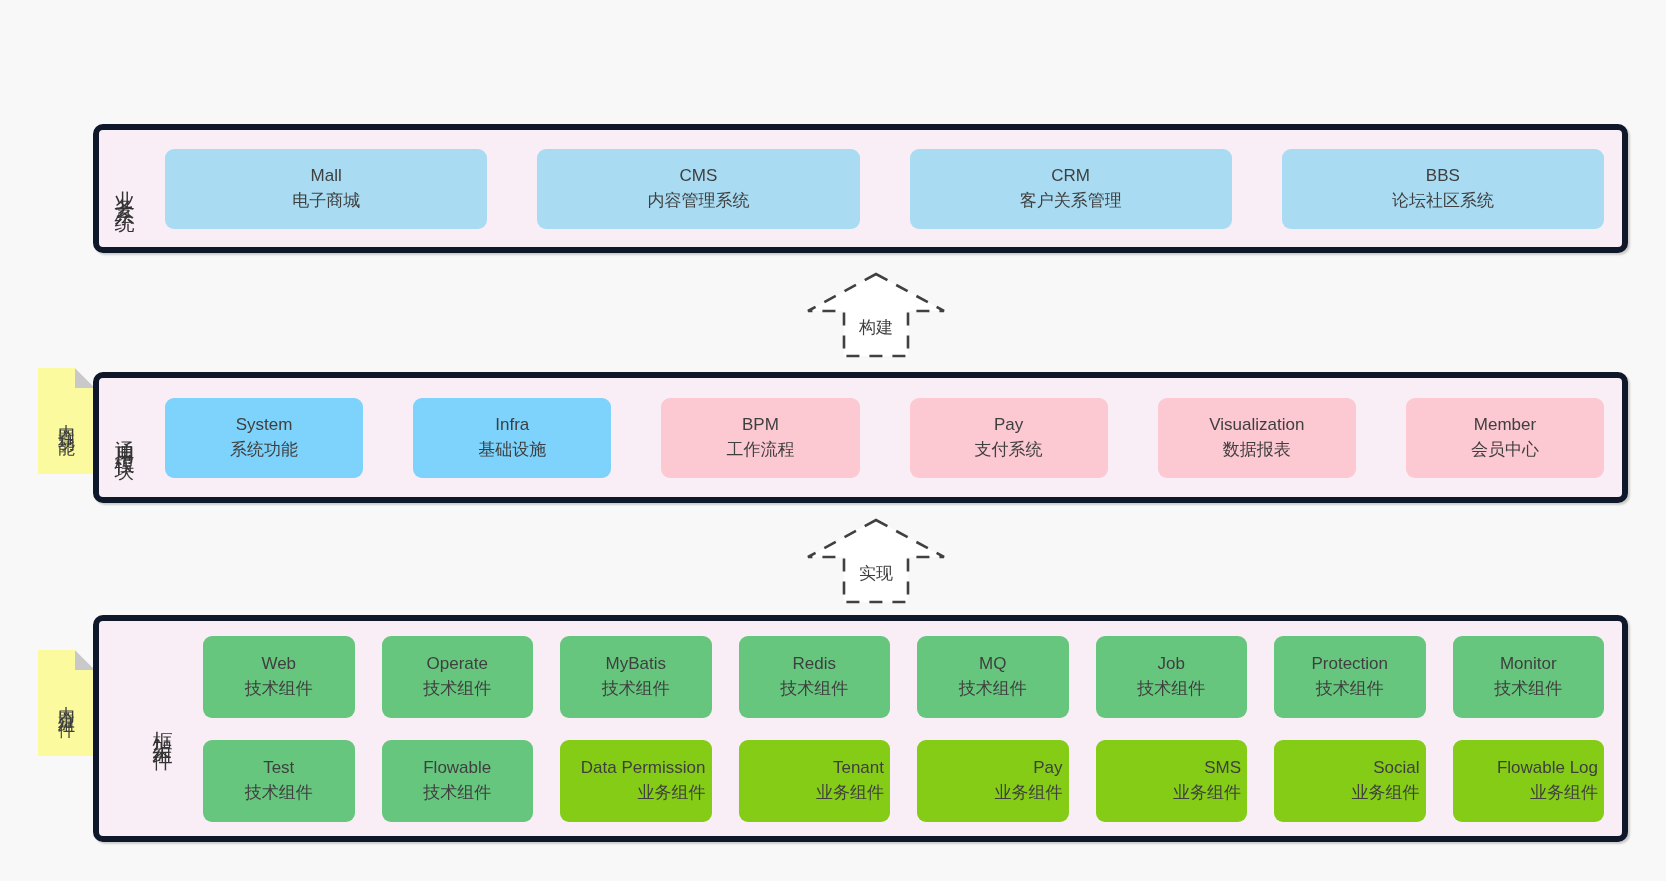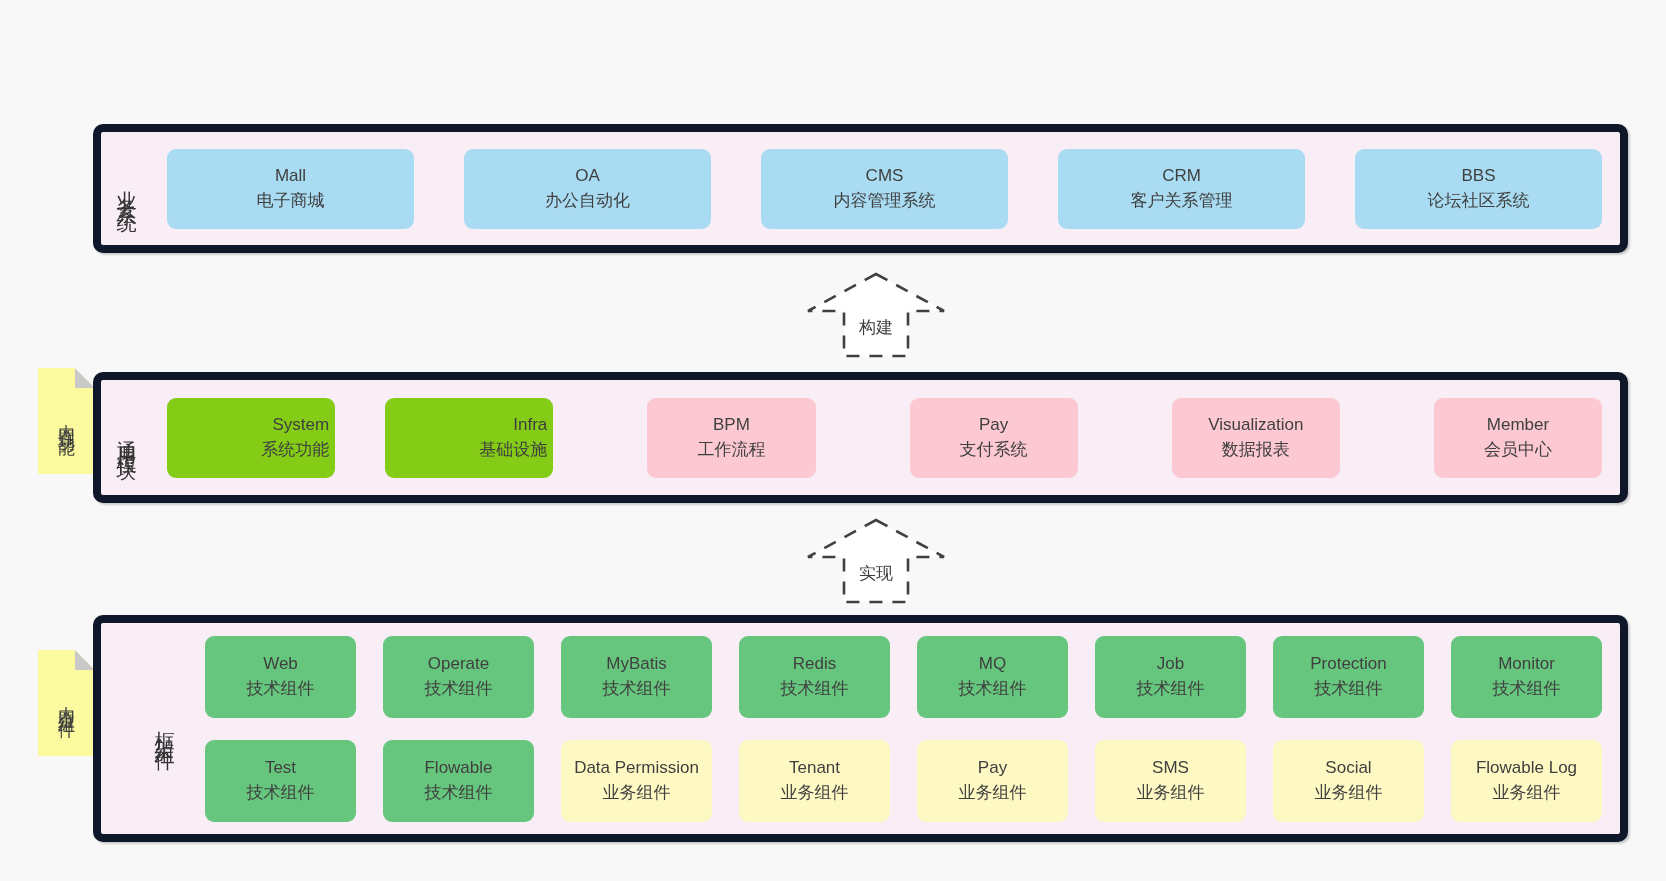--- a/index.html
+++ b/index.html
@@ -15,21 +15,21 @@
     height: 881px;
     background: #F8F8F8;
     overflow: hidden;
   }
   
   .band {
     position: absolute;
     left: 93px;
     width: 1535px;
     background: #F9EDF6;
-    border: 8px solid #0f172a;
+    border: 6px solid #0f172a;
     border-radius: 10px;
     box-shadow: 2px 2px 2px rgba(0,0,0,0.18);
     display: flex;
     align-items: center;
     box-sizing: border-box;
     padding: 0 18px 0 10px;
     z-index: 2;
   }
   .band-1 { top: 124px; height: 129px; }
   .band-2 { top: 372px; height: 131px; }
@@ -71,24 +71,24 @@
     font-size: 17px;
     line-height: 1.45;
     color: #3F3F3F;
     box-sizing: border-box;
     padding: 2px 6px;
   }
   .cols-6 .box { flex: 1 1 0; height: 80px; }
   .cols-8 .box { flex: 0 0 calc((100% - 189px) / 8); height: 82px; }
 
   .t-blue        { background: #A9DCF2; }
-  .t-red         { background: #84cc16; align-items: flex-end; }
-  .t-pink       { background: #FCC8D2; margin-left: 44px; }
+  .t-red         { background: #7dd3fc; }
+  .t-pink       { background: #FCC8D2; }
   .t-green       { background: #67C67E; }
-  .t-light-green { background: #fef9c3; }
+  .t-light-green { background: #84cc16; align-items: flex-end; }
 
   
   .arrow {
     position: absolute;
     left: 805px;
     width: 142px;
     height: 88px;
     z-index: 3;
   }
   .arrow-1 { top: 271px; }
@@ -146,24 +146,20 @@
 <div class="canvas">
 
   <section class="band band-1">
     <div class="band-label">业务系统</div>
     <div class="boxes cols-6">
         <div class="box t-blue">
           <div class="box-title">Mall</div>
           <div class="box-subtitle">电子商城</div>
         </div>
         <div class="box t-blue">
-          <div class="box-title">OA</div>
-          <div class="box-subtitle">办公自动化</div>
-        </div>
-        <div class="box t-blue">
           <div class="box-title">CMS</div>
           <div class="box-subtitle">内容管理系统</div>
         </div>
         <div class="box t-blue">
           <div class="box-title">CRM</div>
           <div class="box-subtitle">客户关系管理</div>
         </div>
         <div class="box t-blue">
           <div class="box-title">BBS</div>
           <div class="box-subtitle">论坛社区系统</div>

